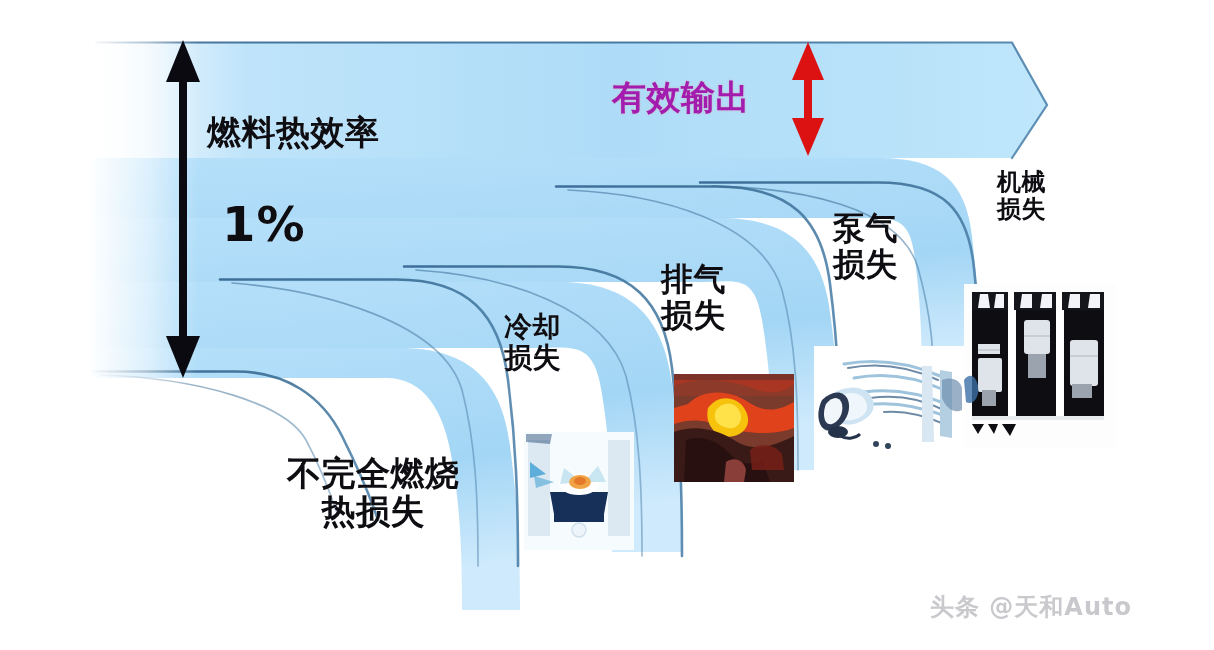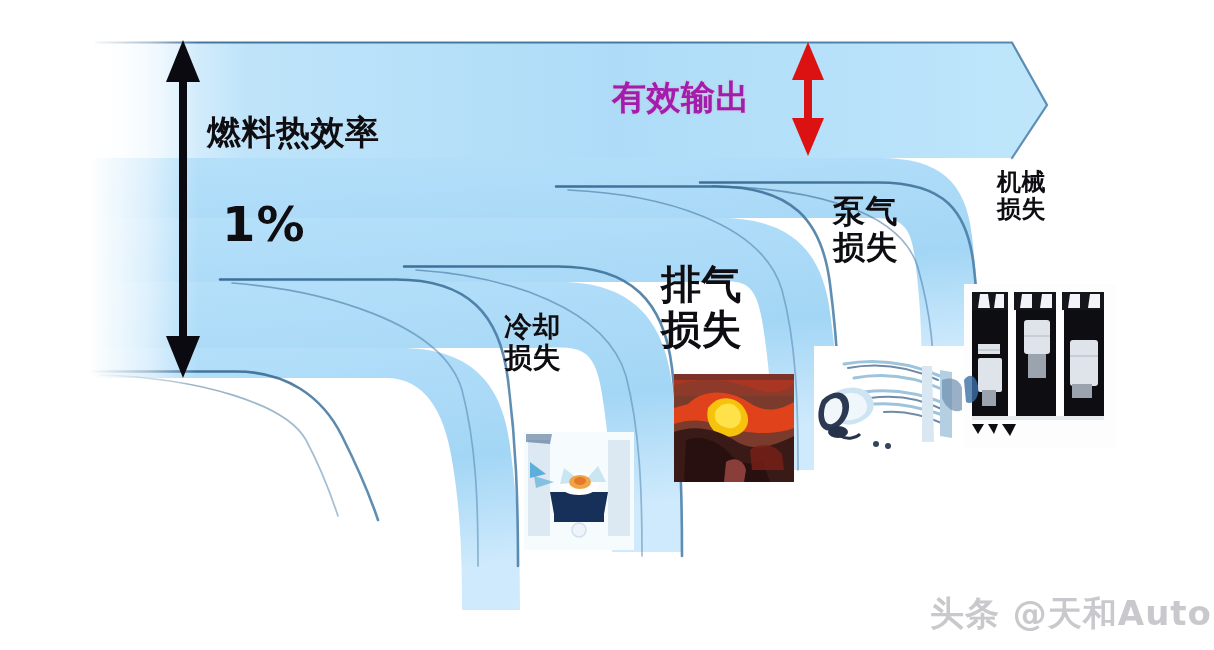--- a/index.html
+++ b/index.html
@@ -38,38 +38,38 @@
   .label.red {
     color: #a21caf;
     text-shadow: 0 0 2px rgba(255,120,120,0.55);
   }
   #lbl-title      { left: 207px; top: 113px;  font-size: 34px; }
   #lbl-pct100     { left: 222px; top: 198px;  font-size: 48px; letter-spacing: 1px; }
   #lbl-output     { left: 612px; top: 78px;   font-size: 34px; }
   #lbl-pct30      { left: 867px; top: 74px;   font-size: 46px; letter-spacing: 1px; }
   #lbl-incomplete { left: 287px; top: 454px;  font-size: 34px; }
   #lbl-cooling    { left: 504px; top: 311px;  font-size: 28px; }
-  #lbl-exhaust    { left: 661px; top: 262px;  font-size: 40px; }
-  #lbl-pumping    { left: 833px; top: 194px;  font-size: 32px; }
+  #lbl-exhaust    { left: 661px; top: 262px;  font-size: 32px; }
+  #lbl-pumping    { left: 833px; top: 211px;  font-size: 32px; }
   #lbl-mechanical { left: 997px; top: 169px;  font-size: 24px; }
 
   .photo {
     position: absolute;
     overflow: hidden;
   }
   #photo-cylinder { left: 524px; top: 432px; width: 110px; height: 118px; }
   #photo-flame    { left: 674px; top: 374px; width: 120px; height: 108px; }
   #photo-valve    { left: 814px; top: 346px; width: 150px; height: 132px; }
   #photo-engine   { left: 964px; top: 284px; width: 152px; height: 164px; }
 
   #watermark {
     position: absolute;
     left: 930px;
     top: 591px;
-    font-size: 34px;
+    font-size: 24px;
     font-weight: bold;
     color: #c9c9cd;
     letter-spacing: 1px;
     white-space: pre;
     font-family: "DejaVu Sans", "Liberation Sans", sans-serif;
     text-align: right;
   }
 </style>
 </head>
 <body>
@@ -286,20 +286,22 @@
       <rect x="92" y="8" width="6" height="124" fill="#ffffff"></rect>
       <rect x="8" y="132" width="132" height="4" fill="#e8ebee"></rect>
       <path d="M0,96 C6,88 12,92 14,102 C16,114 8,122 2,118 Z" fill="#3d6fa6" opacity="0.8"></path>
     </svg>
   </div>
 
   <div class="label" id="lbl-title">燃料热效率</div>
   <div class="label" id="lbl-pct100">1%</div>
   <div class="label red" id="lbl-output">有效输出</div>
 
+  <div class="label" id="lbl-incomplete">不完全燃烧
+热损失</div>
   <div class="label" id="lbl-cooling">冷却
 损失</div>
   <div class="label" id="lbl-exhaust">排气
 损失</div>
   <div class="label" id="lbl-pumping">泵气
 损失</div>
   <div class="label" id="lbl-mechanical">机械
 损失</div>
 
   <div id="watermark">头条 @天和Auto</div>

